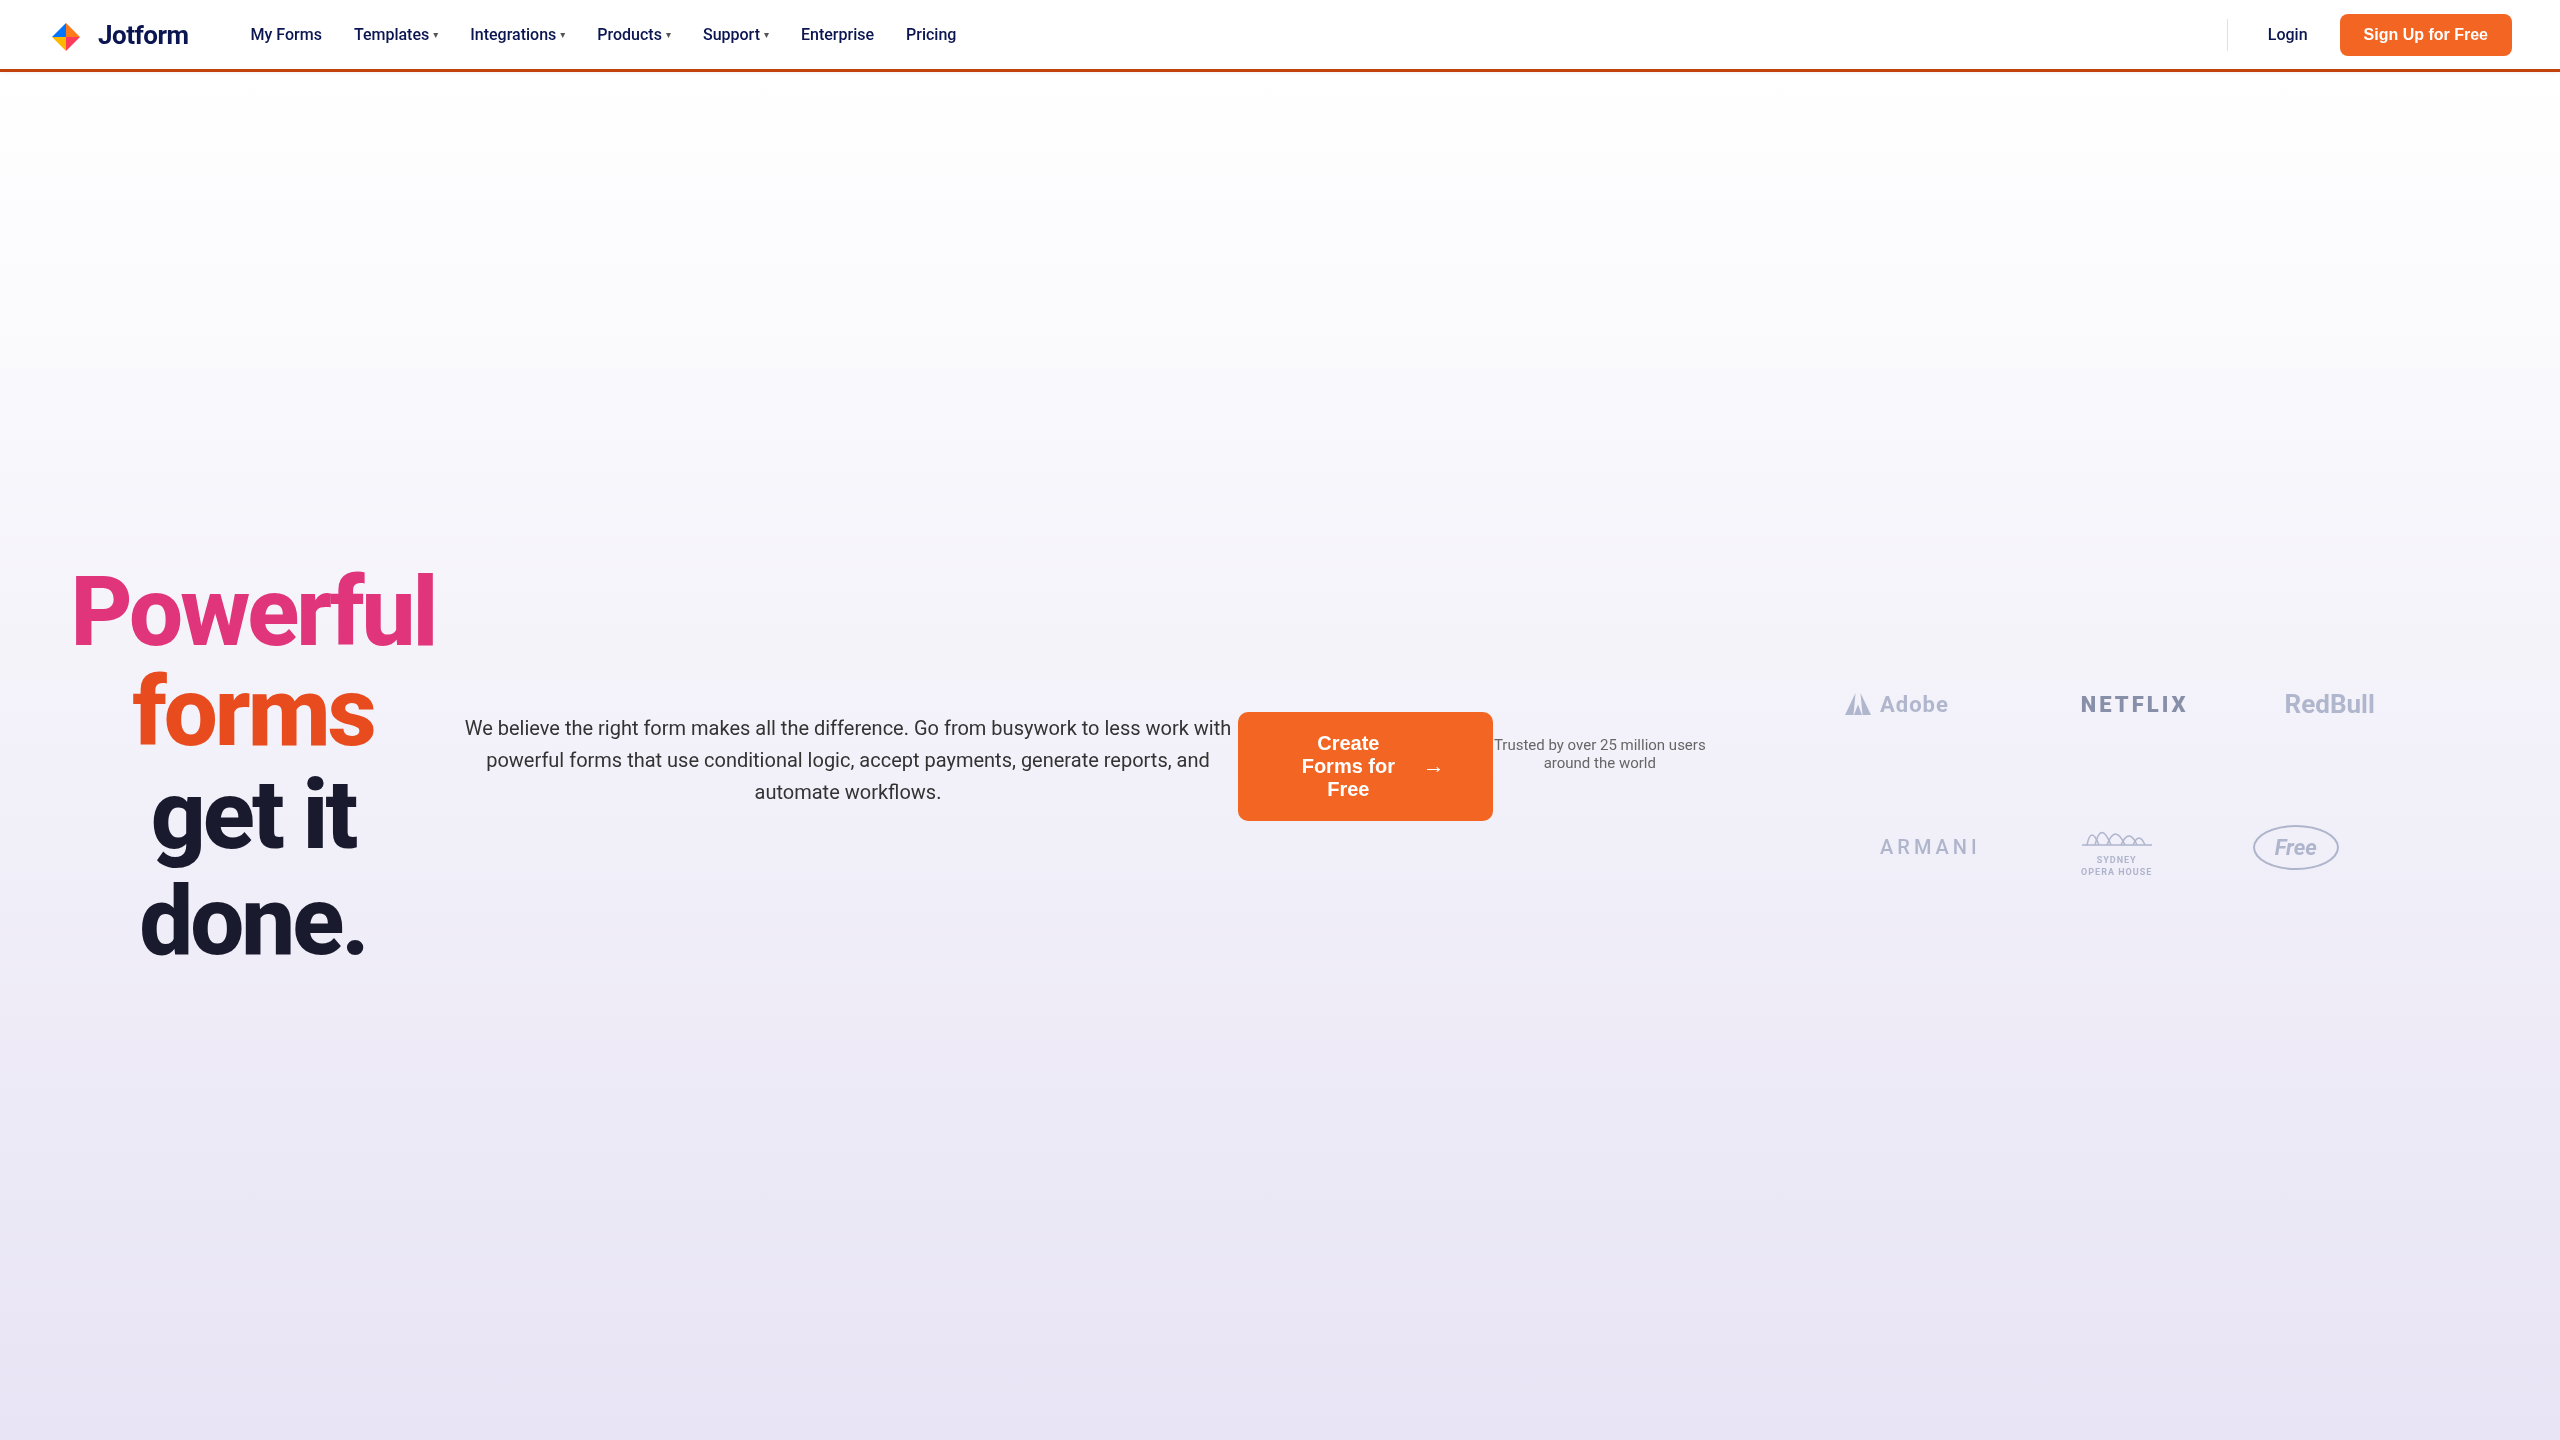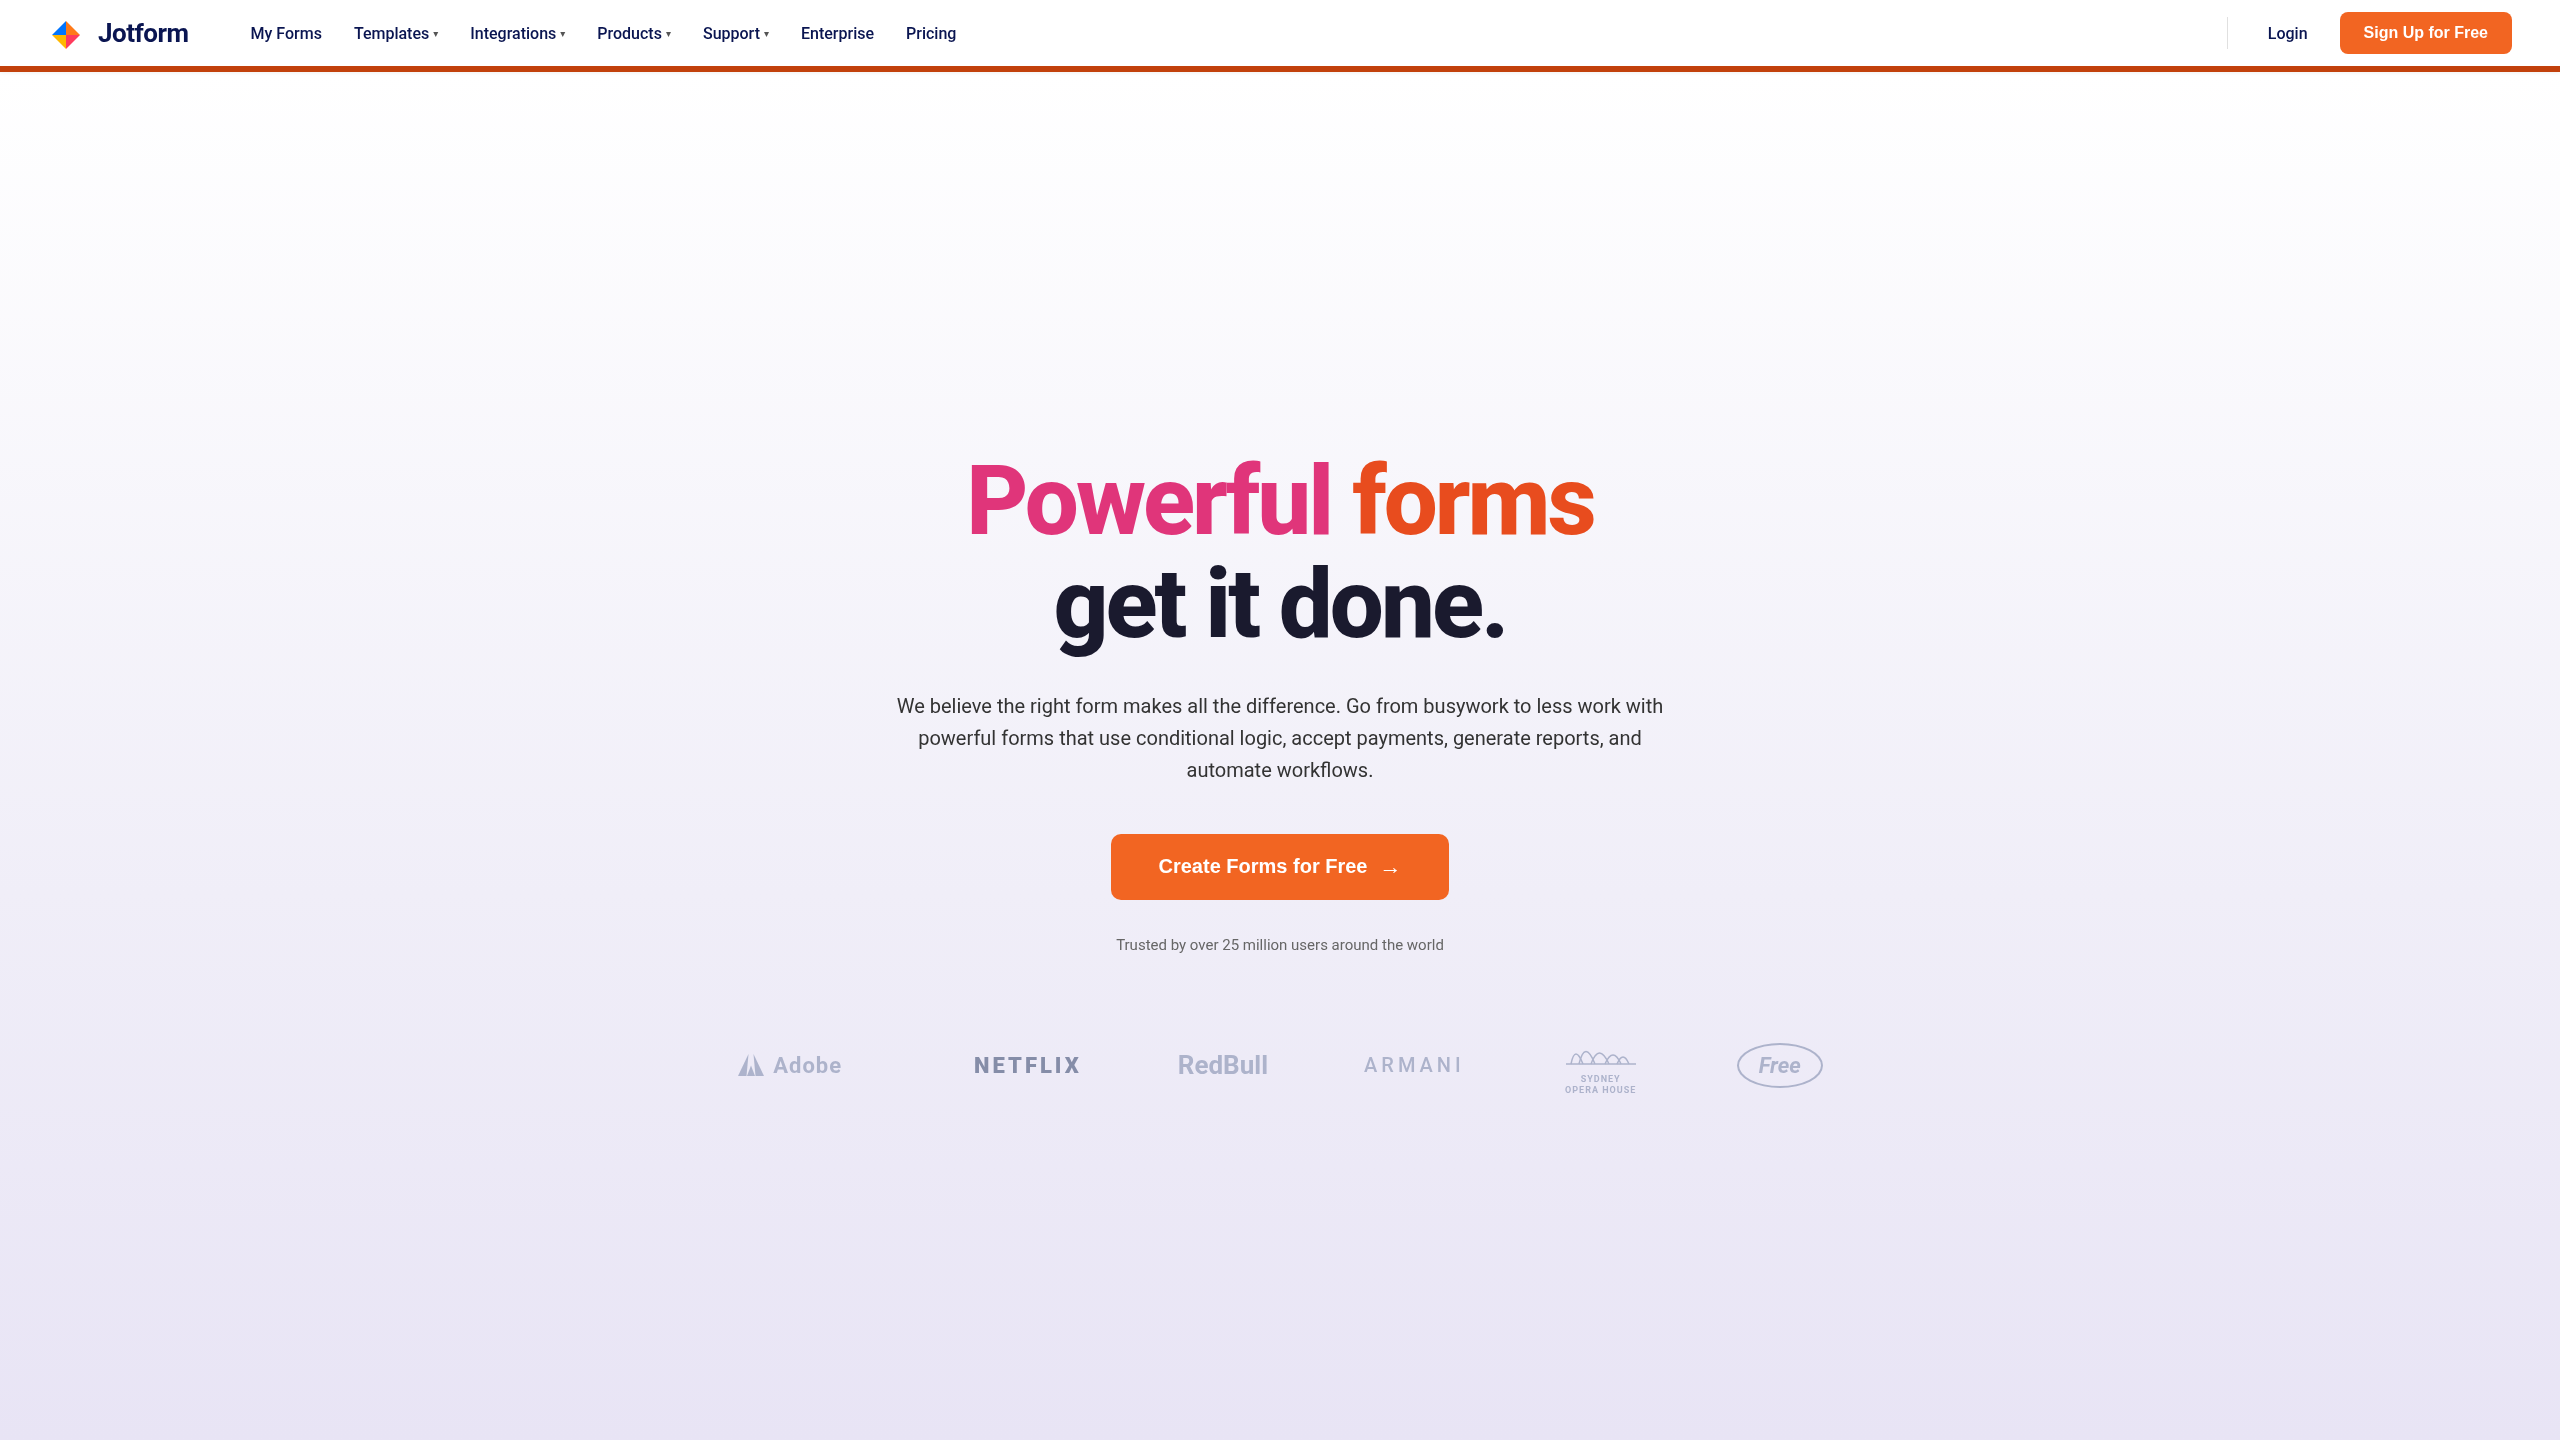--- a/index.html
+++ b/index.html
@@ -15,21 +15,21 @@
       overflow-x: hidden;
     }
 
     
     .navbar {
       display: flex;
       align-items: center;
       padding: 0 48px;
       height: 72px;
       background: #ffffff;
-      border-bottom: 6px solid #c2410c;
+      border-bottom: 3px solid #c2410c;
       position: sticky;
       top: 0;
       z-index: 100;
       box-shadow: 0 1px 4px rgba(0,0,0,0.06);
     }
 
     .logo-area {
       display: flex;
       align-items: center;
       gap: 10px;
@@ -109,21 +109,21 @@
       border: none;
       transition: background 0.15s;
       white-space: nowrap;
     }
 
     
     .hero {
       background: linear-gradient(180deg, #ffffff 0%, #f0eef8 60%, #e8e4f5 100%);
       min-height: calc(100vh - 72px);
       display: flex;
-      flex-direction: column;
+      flex-direction: row;
       align-items: center;
       justify-content: center;
       padding: 80px 48px 24px;
       text-align: center;
     }
 
     .hero-title-line1 {
       font-size: 96px;
       font-weight: 800;
       line-height: 1.05;

